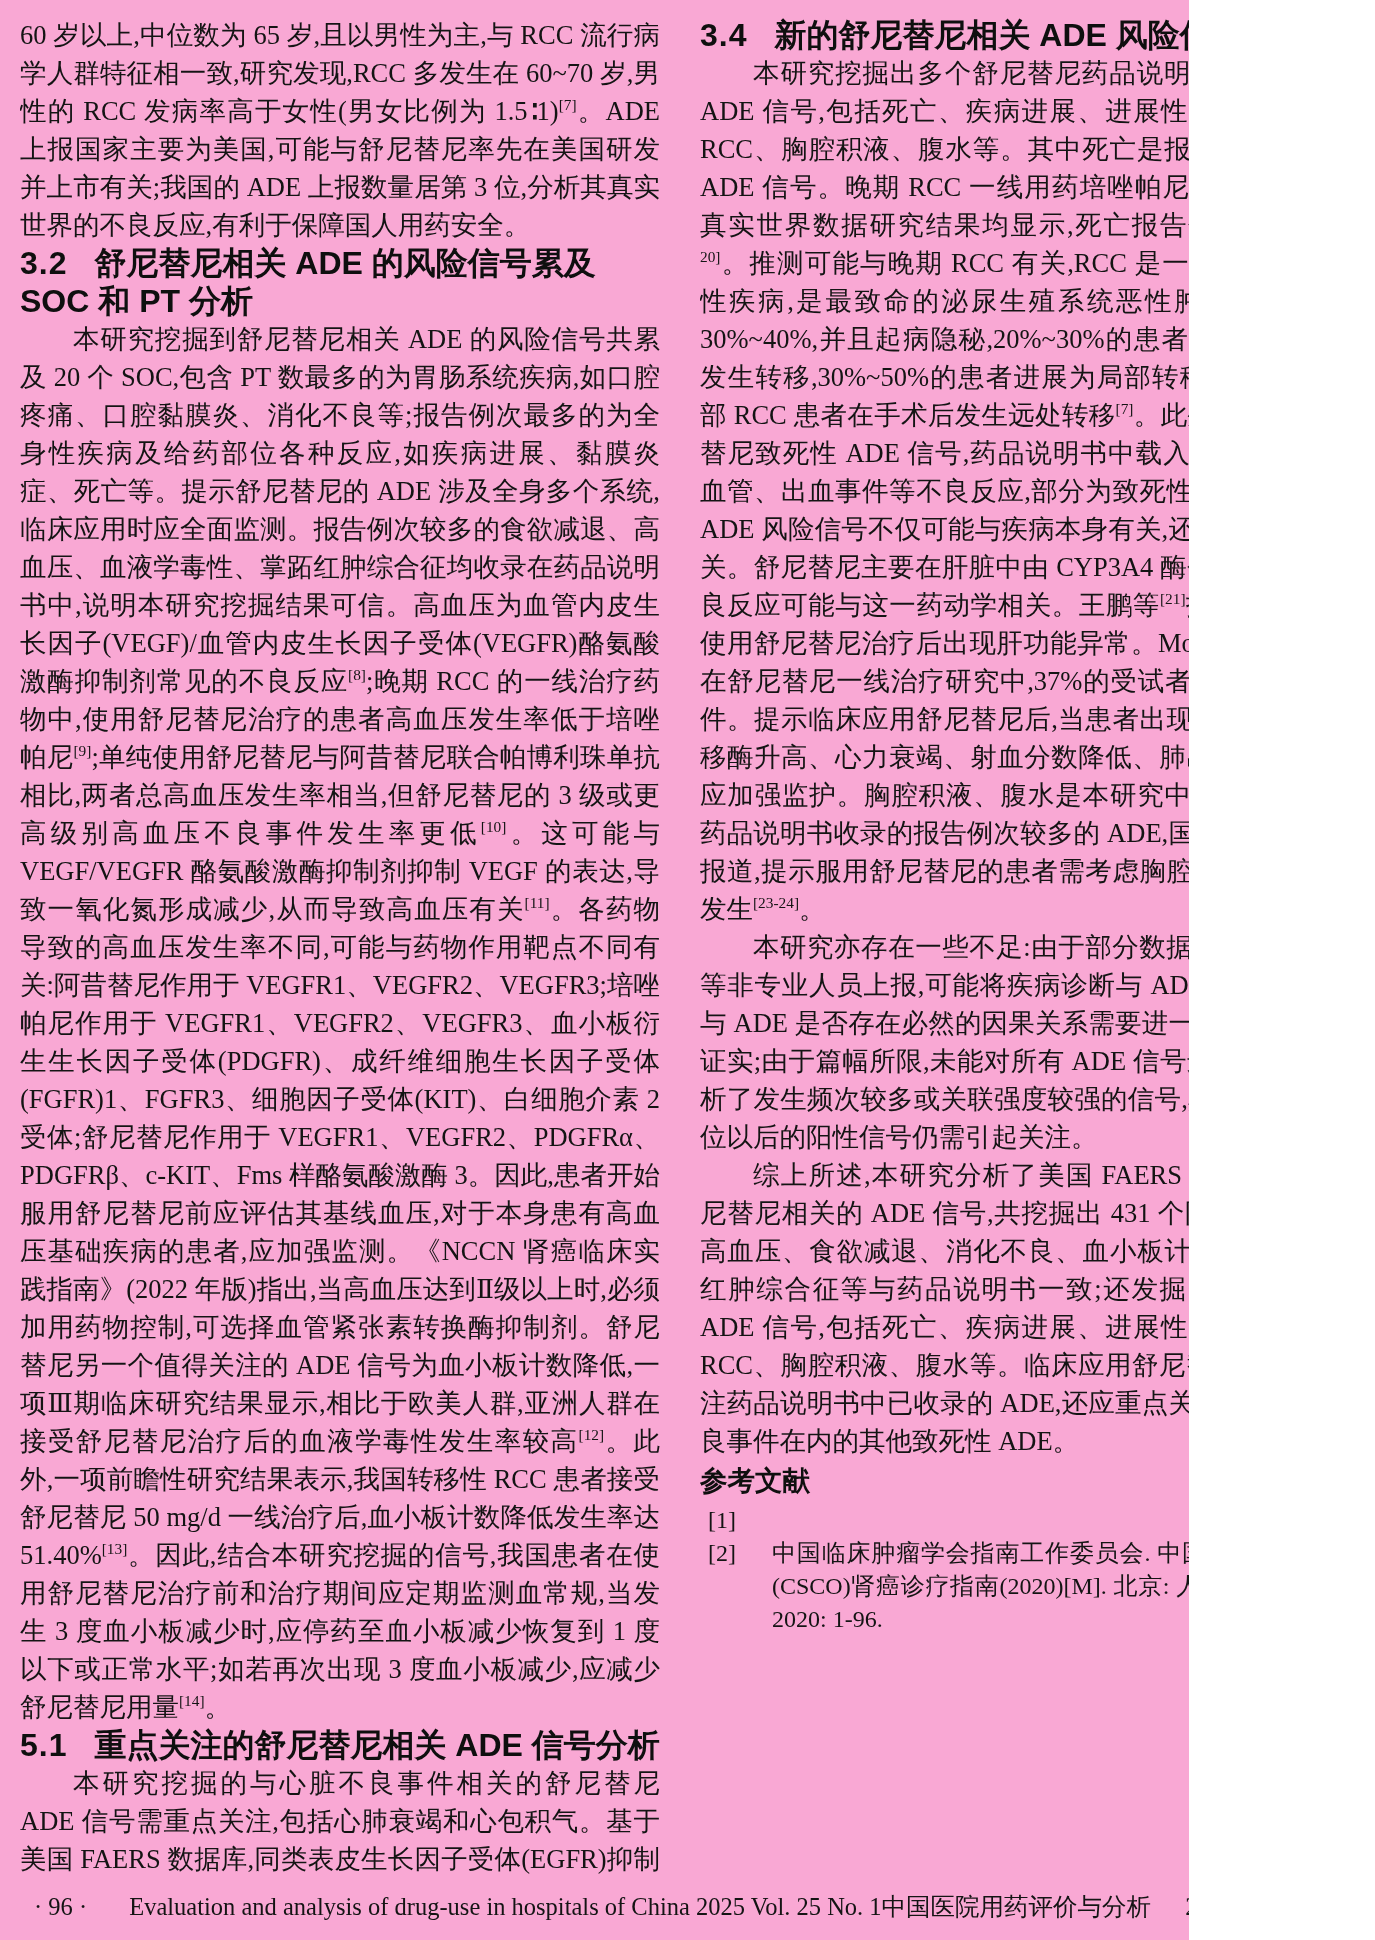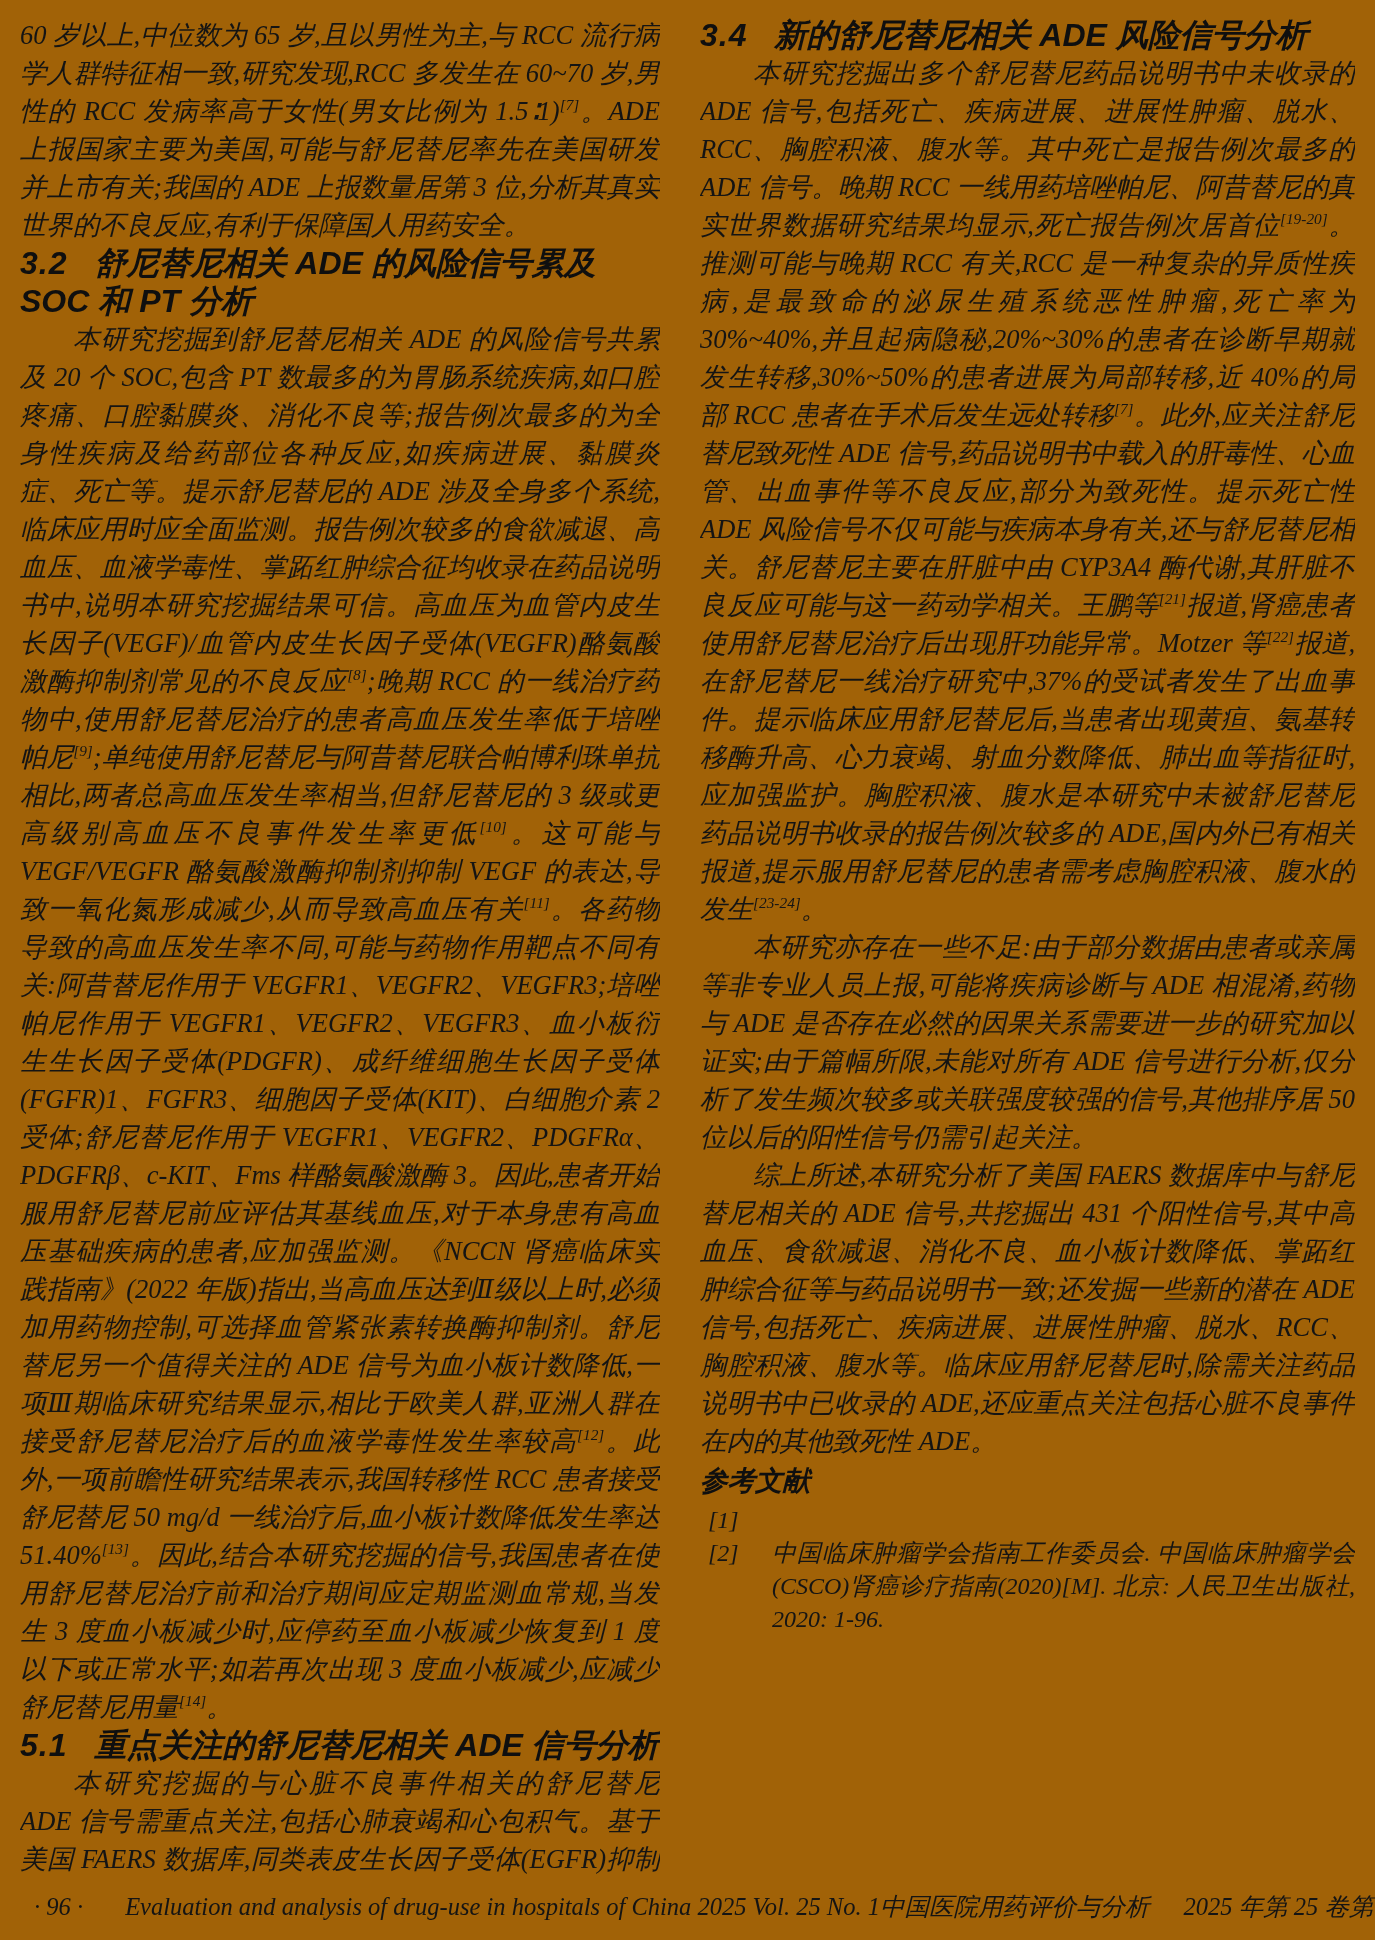--- a/index.html
+++ b/index.html
@@ -2,26 +2,25 @@
 <html><head>
 <meta charset="utf-8">
 <style>
   html, body {
     margin: 0;
     padding: 0;
     background: #ffffff;
   }
   .page {
     position: relative;
-    width: 1375px;
+    width: 1189px;
     height: 1940px;
-    background: #a16207;
+    background: #f9a8d4;
     overflow: hidden;
     color: #141414;
-    font-style: italic;
   }
   .columns {
     position: absolute;
     top: 16px;
     left: 20px;
     display: flex;
     gap: 40px;
   }
   .col {
     height: 1866px;

